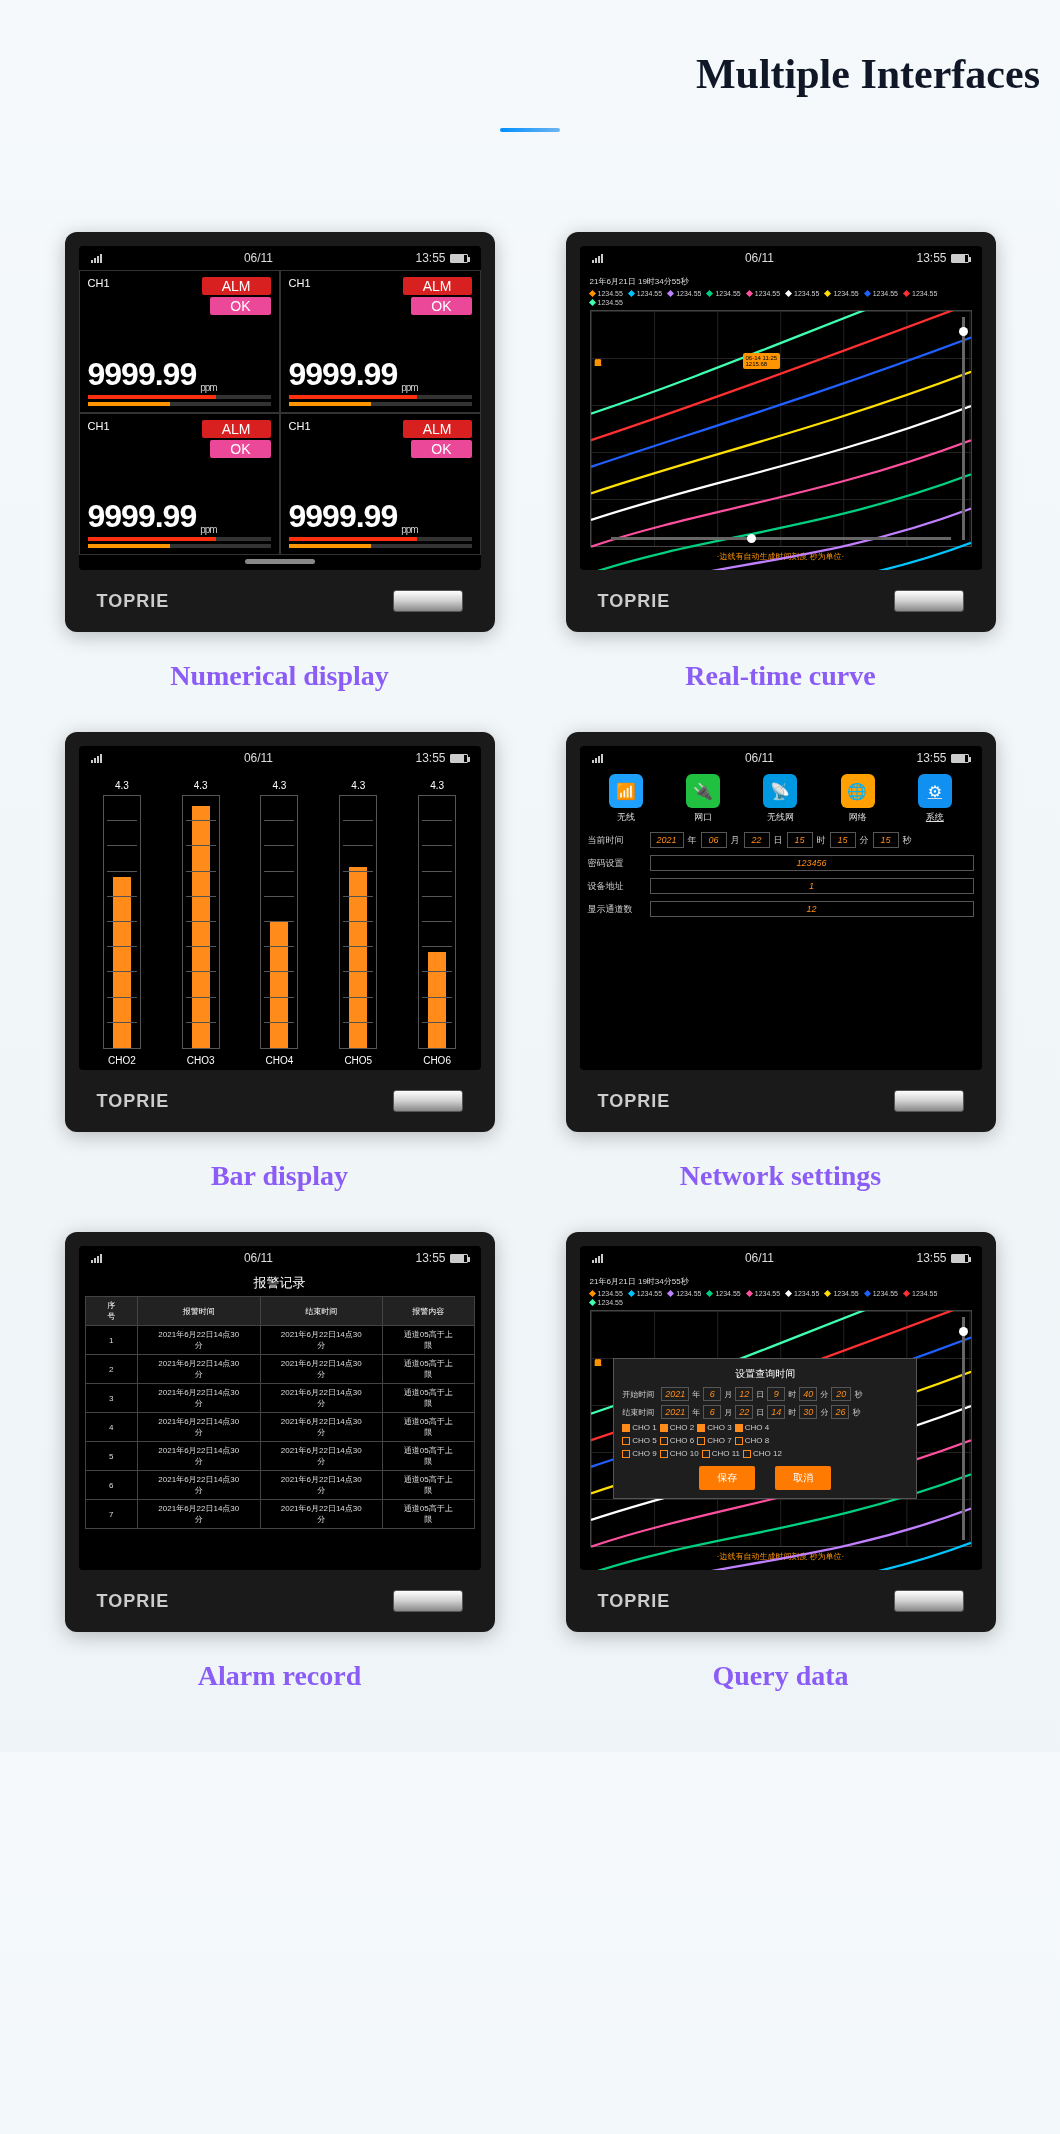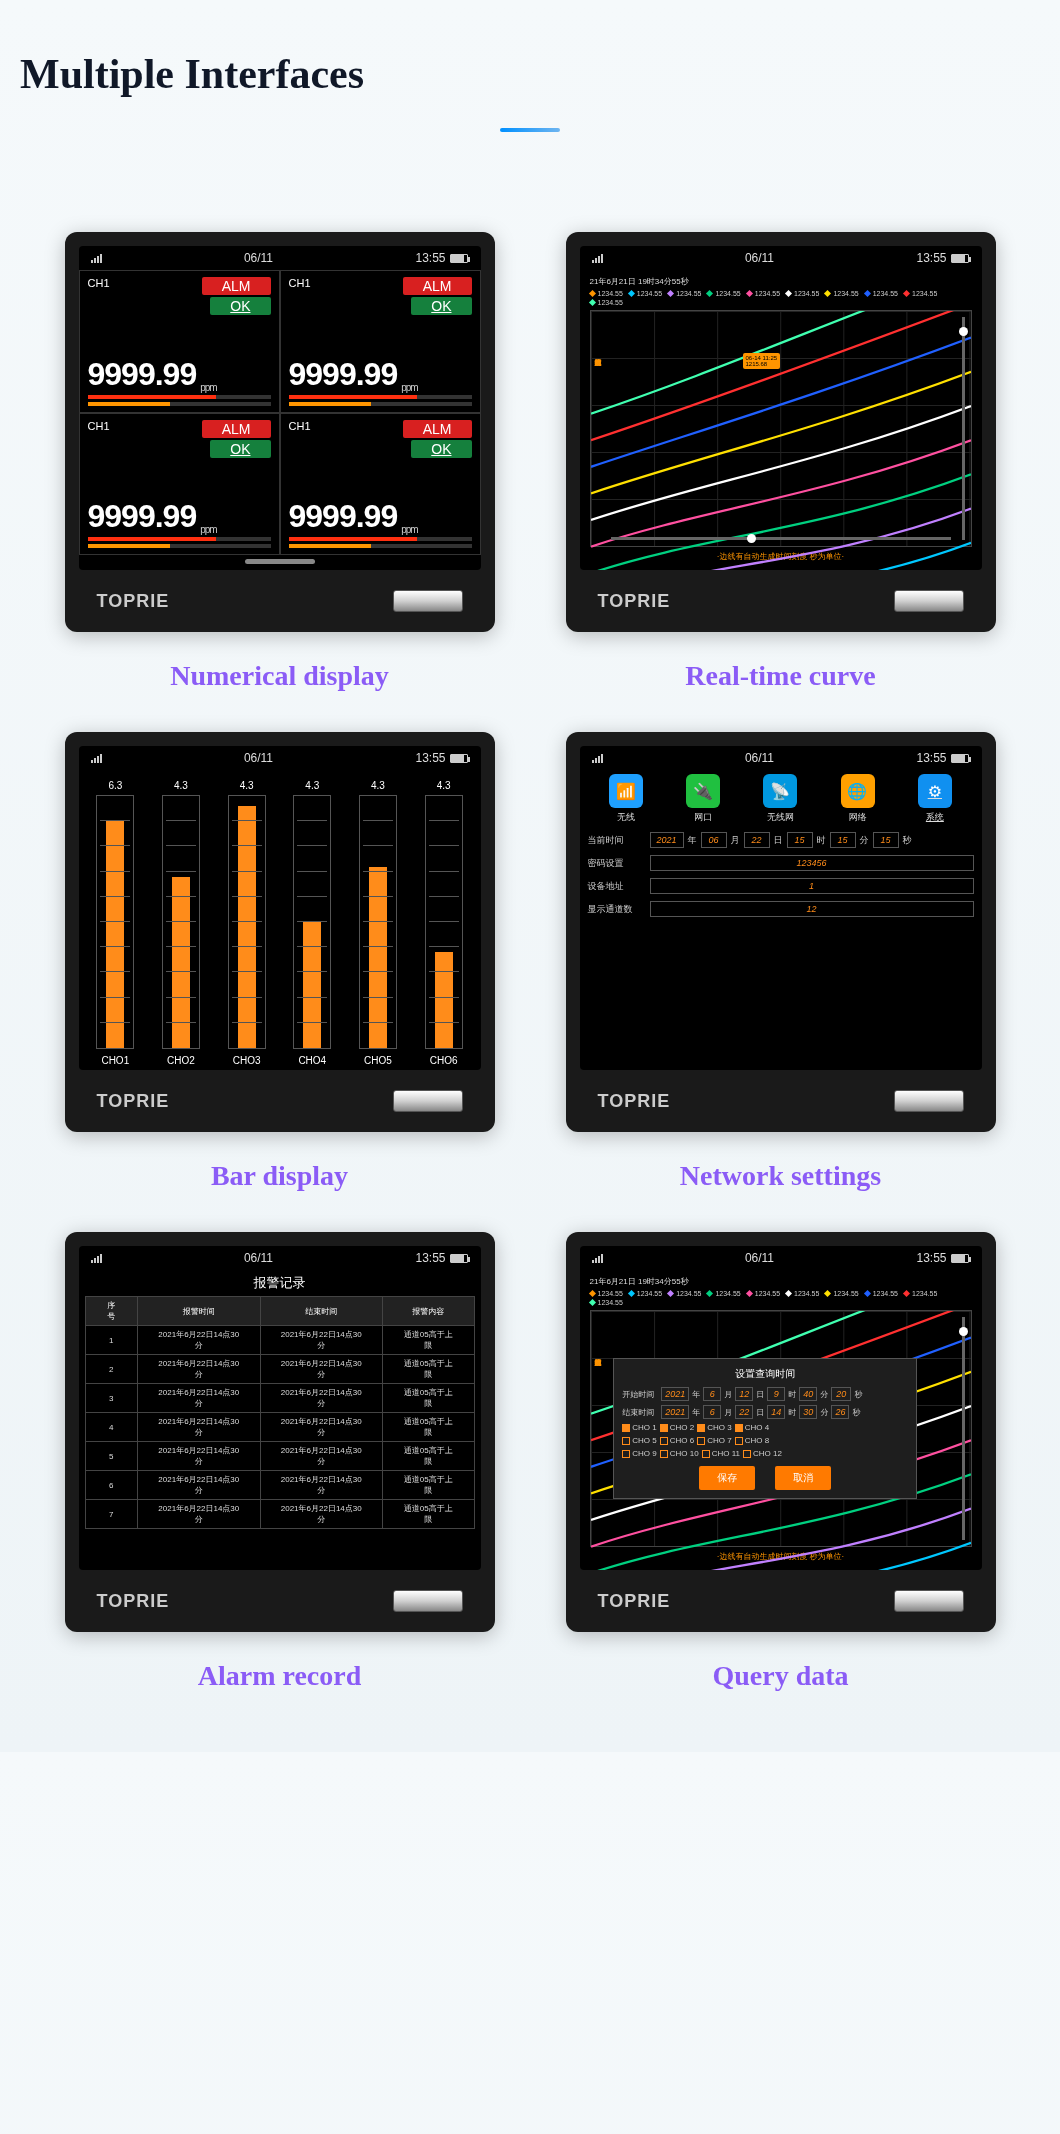--- a/index.html
+++ b/index.html
@@ -1,17 +1,17 @@
 <!DOCTYPE html>
 <html><head>
 <meta charset="utf-8">
 <style>
 * { box-sizing: border-box; margin: 0; padding: 0; }
 body { background: linear-gradient(180deg, #f5f9fb 0%, #eef4f7 100%); font-family: Georgia, 'Times New Roman', serif; width: 1060px; margin: 0 auto; padding: 30px 20px 60px; }
-h1 { text-align: left; font-size: 42px; font-weight: bold; color: #101828; margin: 20px 0 30px; }
+h1 { text-align: right; font-size: 42px; font-weight: bold; color: #101828; margin: 20px 0 30px; }
 .divider { width: 60px; height: 4px; background: linear-gradient(90deg, #0090ff 0%, #6eb5f0 100%); margin: 0 auto 100px; border-radius: 2px; }
 
 .grid { display: grid; grid-template-columns: 1fr 1fr; gap: 40px 42px; padding: 0 30px; }
 .cell { display: flex; flex-direction: column; align-items: center; }
 .caption { font-family: Georgia, serif; font-size: 28px; font-weight: bold; color: #8b5cf6; margin-top: 28px; }
 
 .device { width: 430px; height: 400px; background: #1a1a1a; border-radius: 12px; padding: 14px 14px 0 14px; box-shadow: 0 4px 20px rgba(0,0,0,.25); display: flex; flex-direction: column; }
 .screen { flex: 1; background: #000; border-radius: 4px; overflow: hidden; display: flex; flex-direction: column; font-family: Arial, sans-serif; color: #fff; }
 .statusbar { display: flex; align-items: center; justify-content: space-between; padding: 5px 12px; font-size: 12px; color: #ddd; }
 .sb-left, .sb-right { display:flex; align-items:center; gap:5px;}
@@ -25,21 +25,21 @@
 .batt-icon { width:18px; height:9px; border:1px solid #ccc; border-radius:1px; position:relative;}
 .batt-icon::after { content:''; position:absolute; right:-3px; top:2px; width:2px; height:5px; background:#ccc;}
 .batt-icon div { width:80%; height:100%; background:#ccc;}
 
 
 .num-grid { flex:1; display:grid; grid-template-columns:1fr 1fr; grid-template-rows:1fr 1fr; }
 .num-grid > div { border:1px solid #333; padding:6px 8px; display:flex; flex-direction:column; }
 .num-top { display:flex; justify-content:space-between; font-size:11px;}
 .num-badges { display:flex; flex-direction:column; gap:2px; align-items:flex-end;}
 .badge { font-size:14px; padding:1px 20px; border-radius:2px; color:#fff;}
-.badge.alm{background:#d82020;} .badge.ok{background:#15803d;text-decoration:underline;}
+.badge.alm{background:#d82020;} .badge.ok{background:#ec4899;}
 .num-val { flex:1; display:flex; align-items:flex-end; font-size:32px; font-weight:bold; letter-spacing:-1px;}
 .num-val small{ font-size:10px; font-weight:normal; margin-left:4px; color:#ccc;}
 .num-bars { display:flex; flex-direction:column; gap:3px; margin-top:2px;}
 .num-bars div{ height:4px; width:100%;}
 .num-bars .r{background:linear-gradient(90deg,#ff3010 70%, #333 70%);}
 .num-bars .o{background:linear-gradient(90deg,#ff9500 45%, #333 45%);}
 .home-pill{ width:70px; height:5px; background:#888; border-radius:3px; margin:4px auto 6px;}
 
 
 .curve-body{flex:1; padding:6px 10px; display:flex; flex-direction:column; font-size:8px;}
@@ -269,38 +269,20 @@
             </div>
       <span>06/11</span>
       <div class="sb-right">
               <span>13:55</span>
               <span class="batt-icon">
                 <div></div>
               </span>
             </div>
     </div>
     <div class="bar-body" id="bar-body">
-            <div class="bar-col">
-     <div class="bar-top">6.3</div>
-     <div class="bar-track">
-                <div class="ticks">
-                  <div style="bottom:10%"></div>
-                  <div style="bottom:20%"></div>
-                  <div style="bottom:30%"></div>
-                  <div style="bottom:40%"></div>
-                  <div style="bottom:50%"></div>
-                  <div style="bottom:60%"></div>
-                  <div style="bottom:70%"></div>
-                  <div style="bottom:80%"></div>
-                  <div style="bottom:90%"></div>
-                </div>
-                <div class="bar-fill" style="height:90%"></div>
-              </div>
-     <div class="bar-lab">CHO1</div>
-            </div>
             <div class="bar-col">
      <div class="bar-top">4.3</div>
      <div class="bar-track">
                 <div class="ticks">
                   <div style="bottom:10%"></div>
                   <div style="bottom:20%"></div>
                   <div style="bottom:30%"></div>
                   <div style="bottom:40%"></div>
                   <div style="bottom:50%"></div>
                   <div style="bottom:60%"></div>

